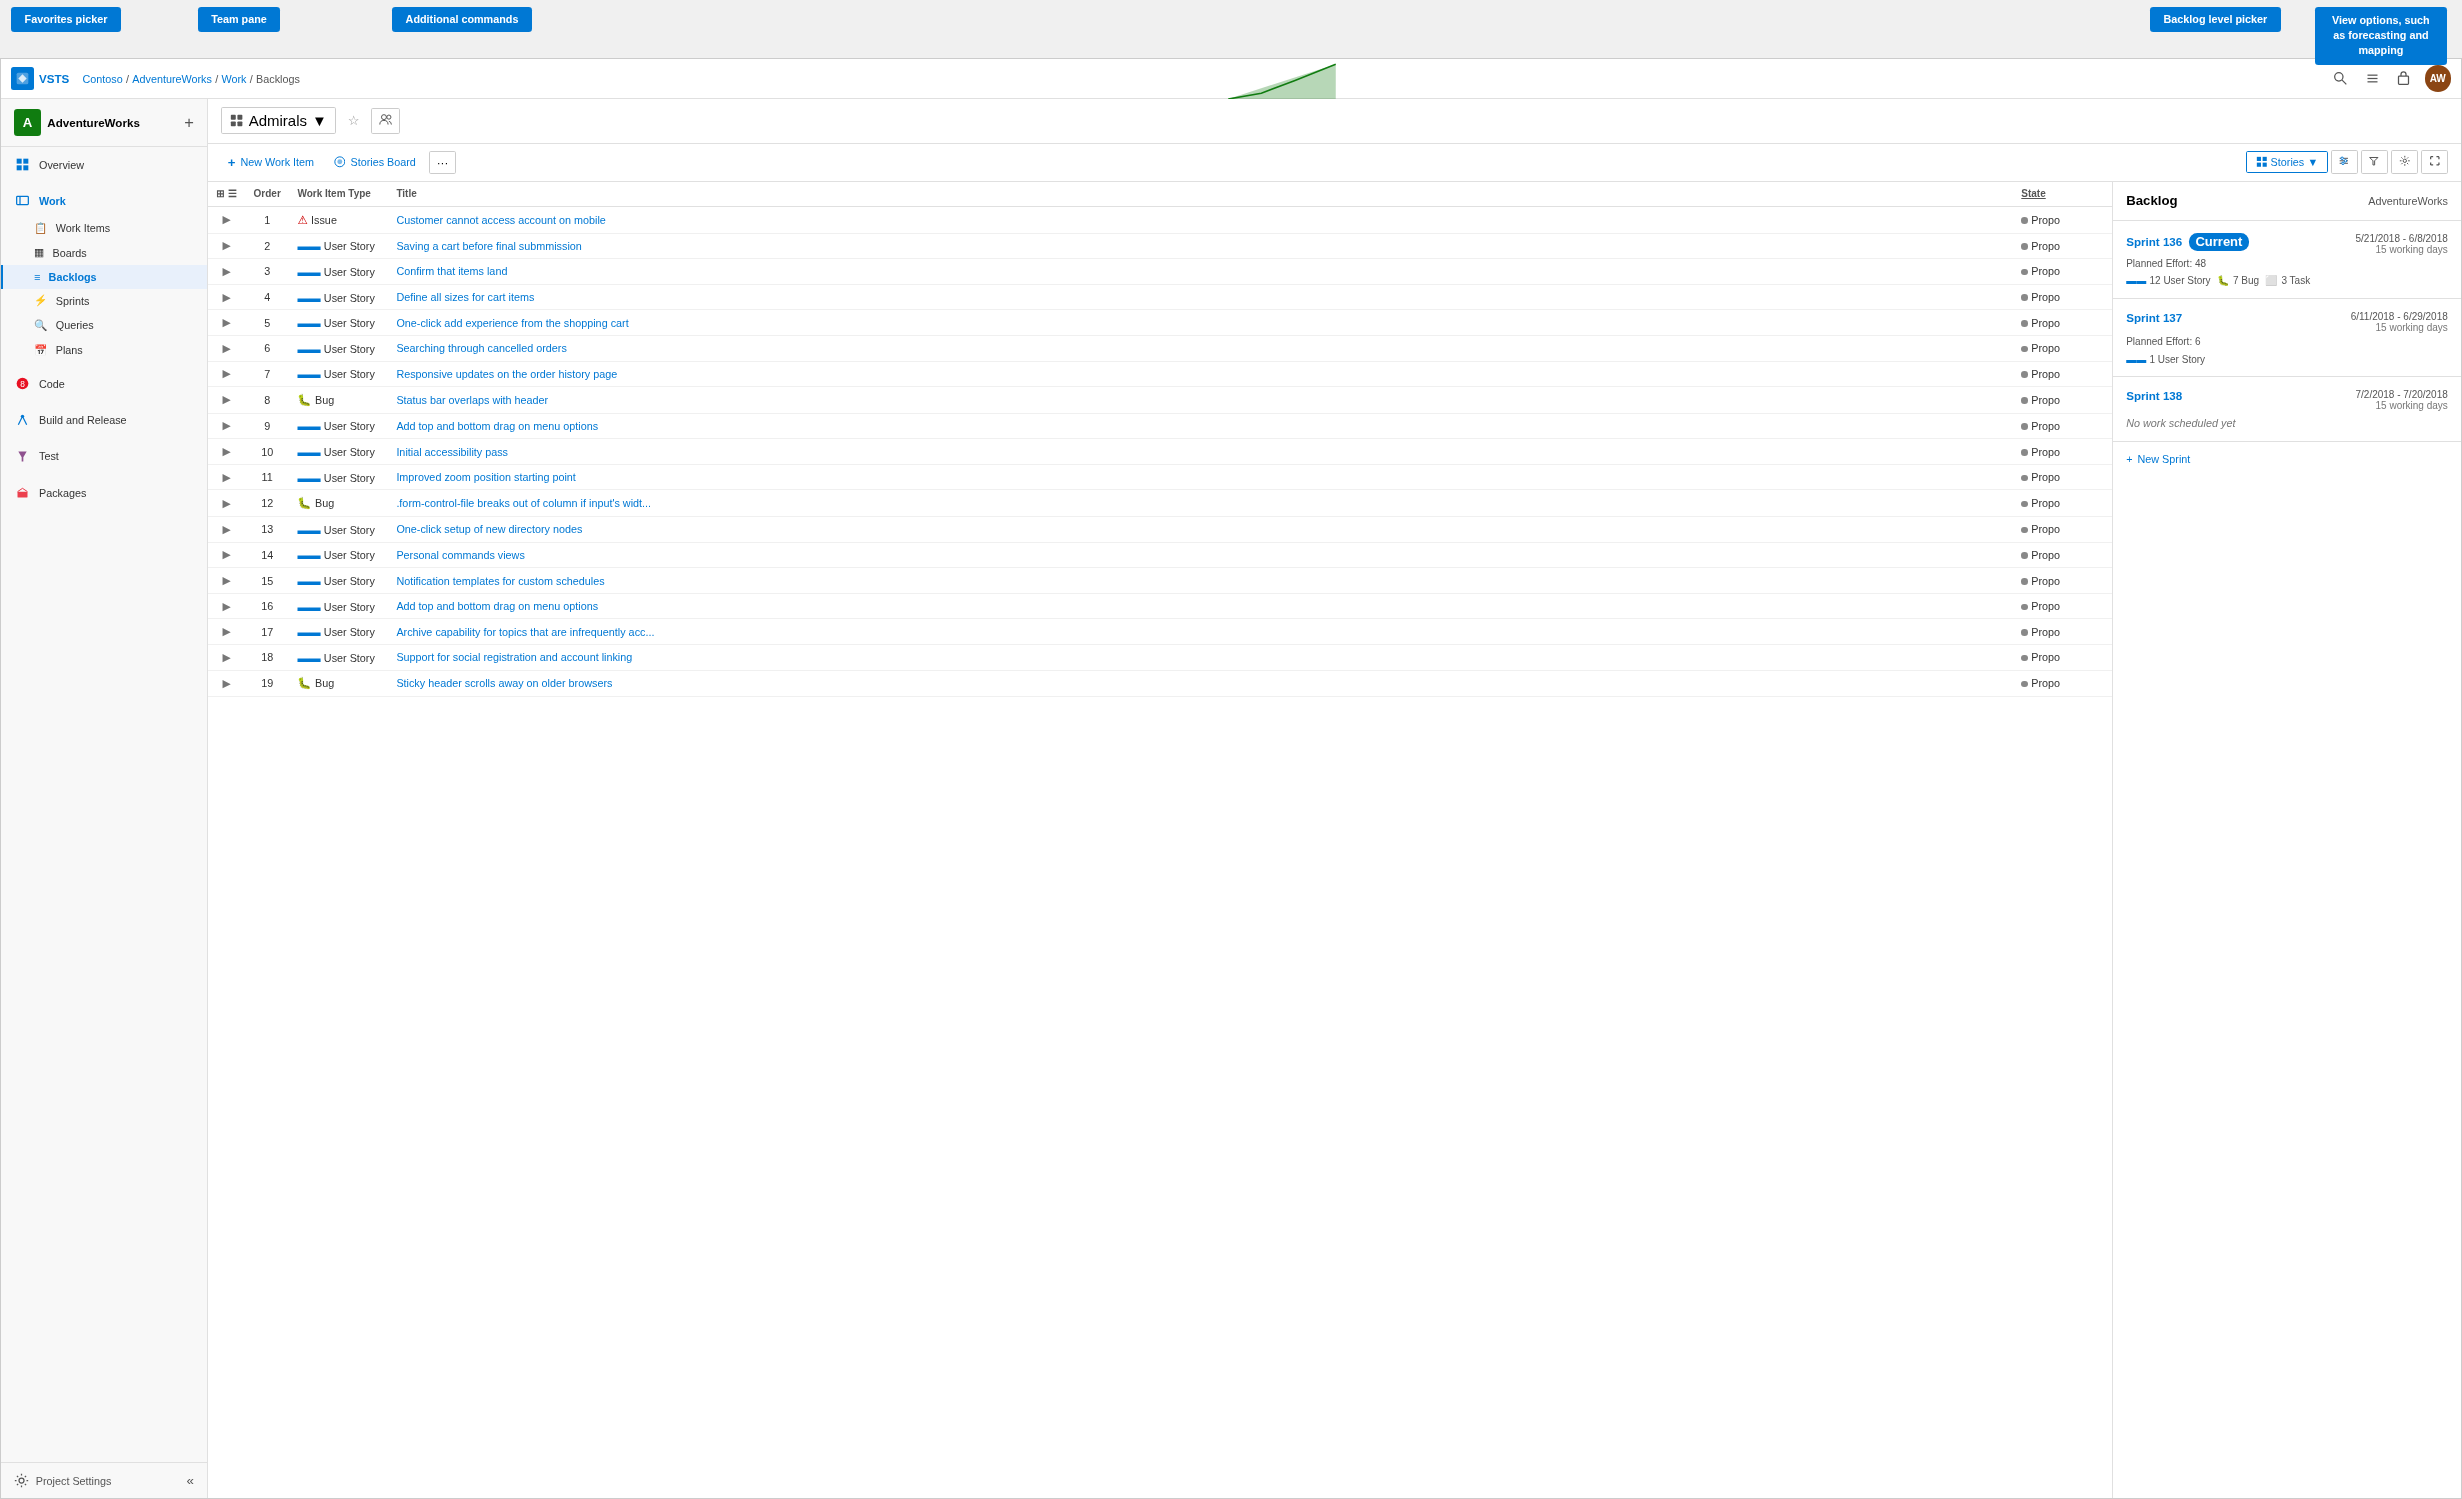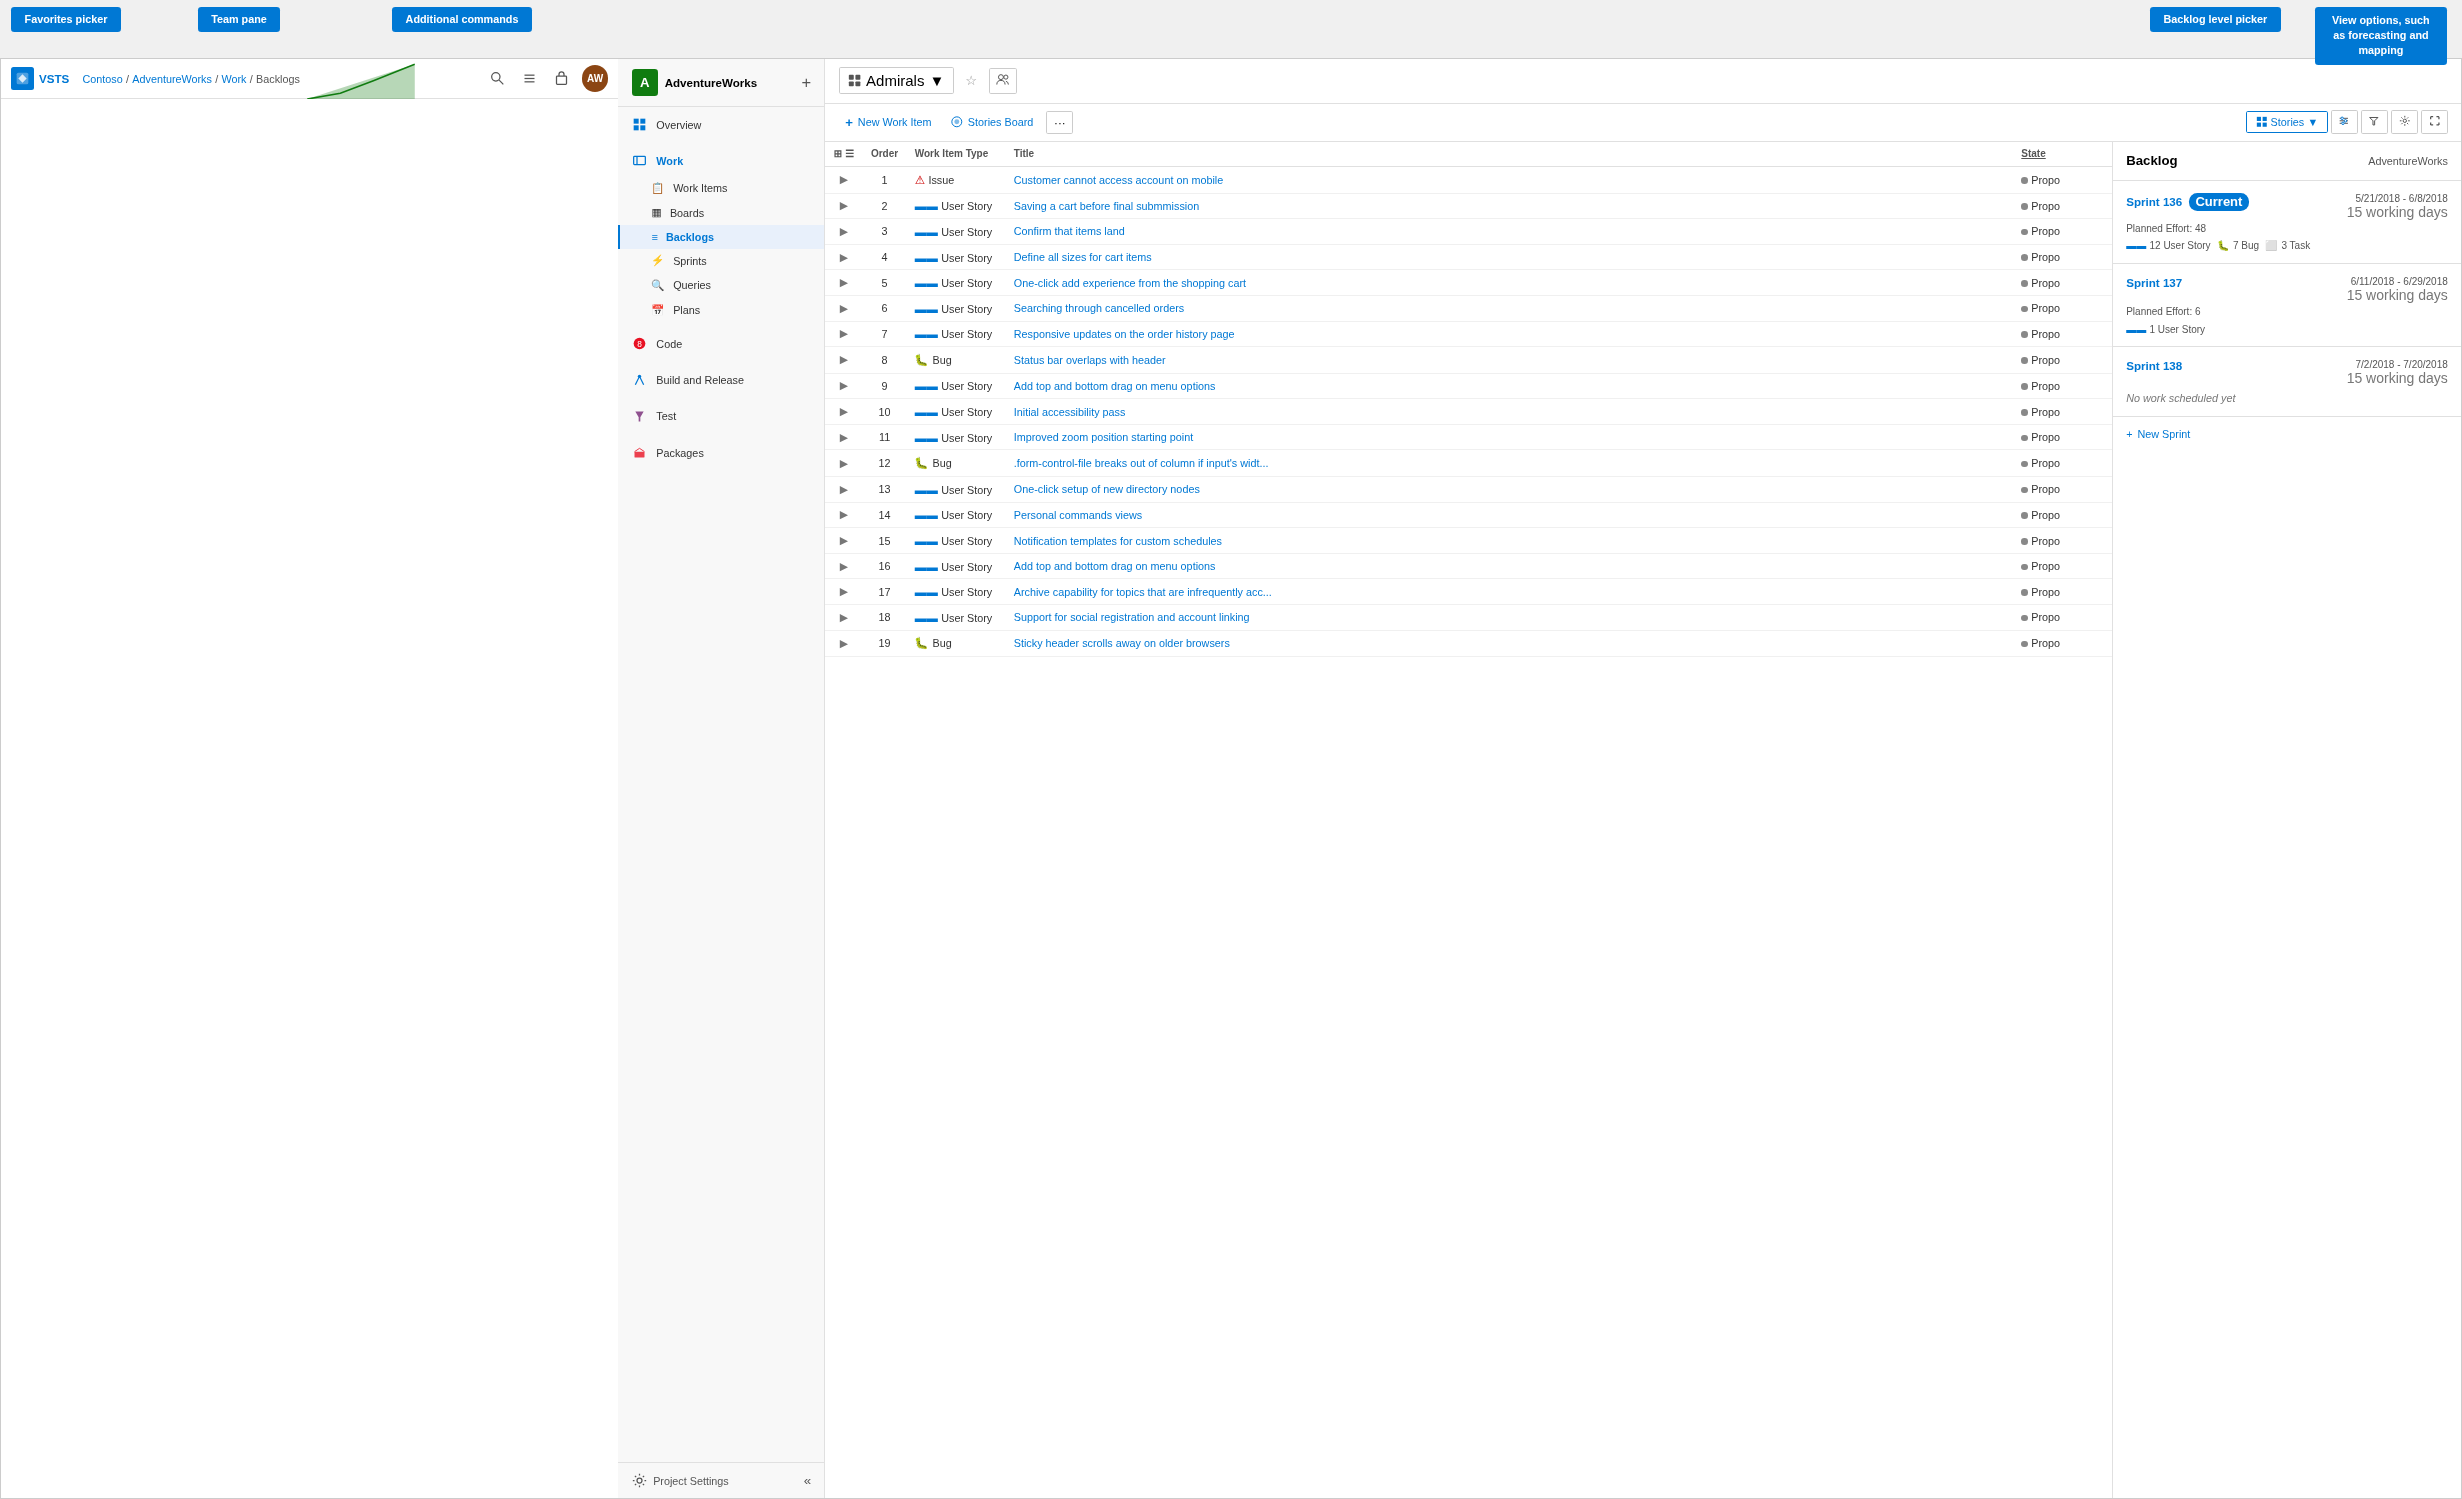--- a/index.html
+++ b/index.html
@@ -32,21 +32,21 @@
       text-align: center;
       line-height: 1.4;
     }
     .tooltip-spacer { flex: 1; }
 
     
     .app-container {
       position: fixed;
       top: 58px; left: 0; right: 0; bottom: 0;
       display: flex;
-      flex-direction: row;
+      flex-direction: column;
       border: 0.8px solid #ccc;
       background: white;
     }
 
     
     .top-nav {
       height: 40px;
       background: white;
       border-bottom: 0.8px solid #e0e0e0;
       display: flex;
@@ -266,21 +266,21 @@
       display: flex; align-items: flex-start; justify-content: space-between;
       margin-bottom: 3.3px;
     }
     .sprint-name { color: #0078d4; font-weight: 600; font-size: 11.6px; cursor: pointer; }
     .sprint-badge {
       background: #0078d4; color: white;
       font-size: 13px; padding: 1.7px 6.6px; border-radius: 8.3px;
       margin-left: 6.6px; font-weight: 600;
     }
     .sprint-dates { font-size: 10px; color: #555; text-align: right; padding-left: 39px; }
-    .sprint-days { font-size: 14px; color: #777; text-align: right; }
+    .sprint-days { font-size: 10px; color: #777; text-align: right; }
     .sprint-effort { font-size: 10px; color: #555; margin-bottom: 6.6px; }
     .sprint-tags { display: flex; align-items: center; gap: 6.6px; flex-wrap: wrap; }
     .sprint-tag { display: flex; align-items: center; gap: 3.3px; font-size: 10px; color: #555; }
     .tag-icon-story { color: #0078d4; }
     .tag-icon-bug { color: #cc0000; }
     .tag-icon-task { color: #f0a000; }
 
     .no-work { color: #777; font-size: 10.8px; font-style: italic; margin-top: 6.6px; }
 
     .new-sprint-btn {

